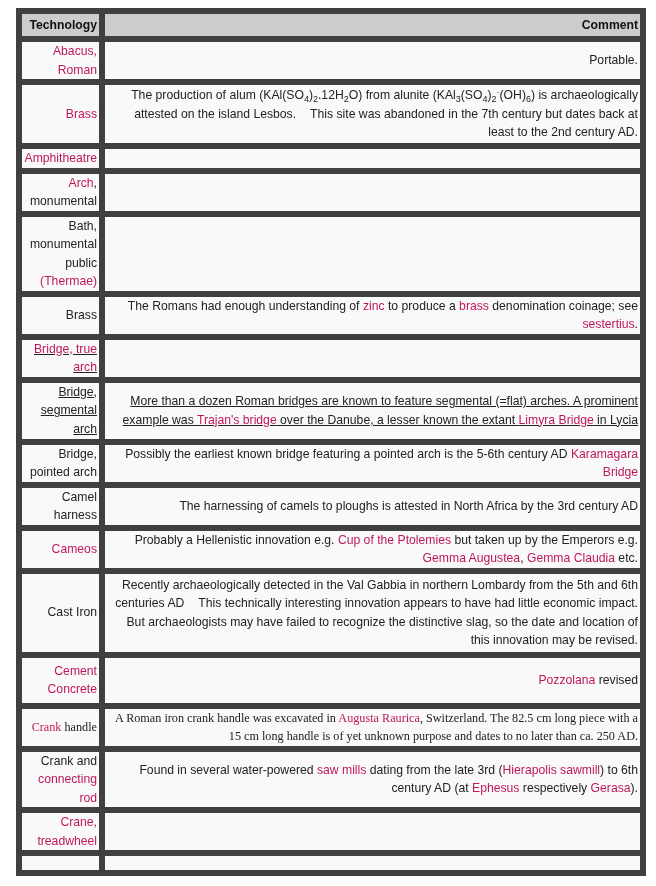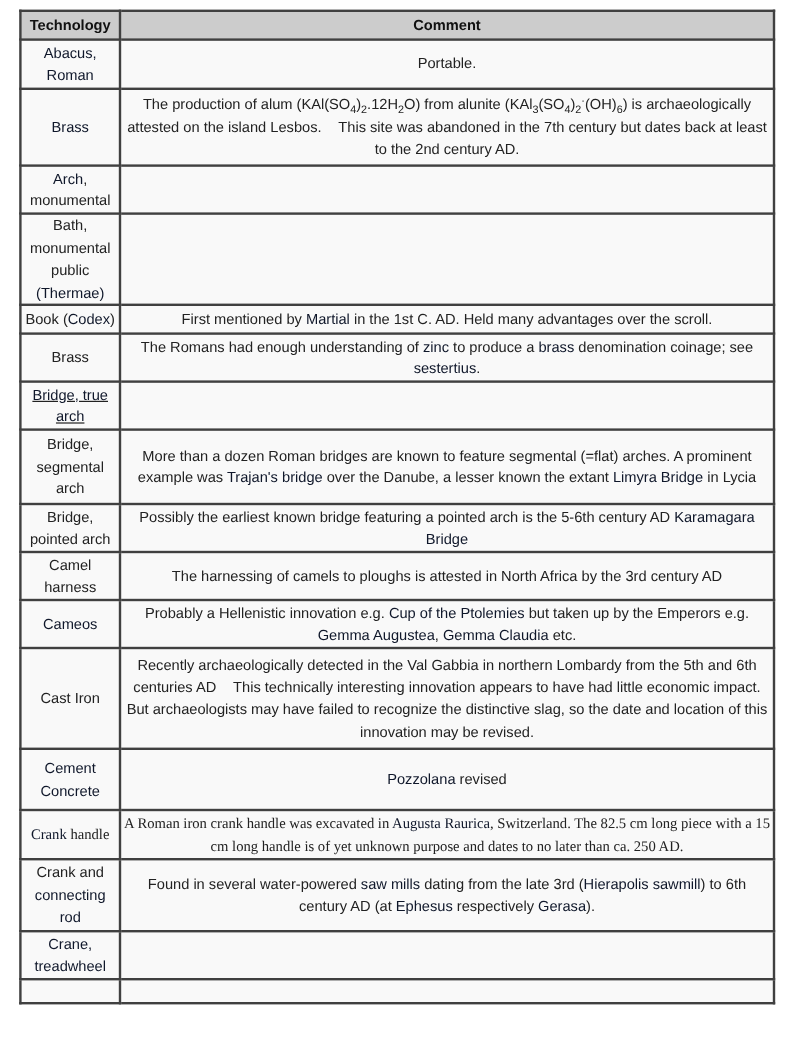--- a/index.html
+++ b/index.html
@@ -1,24 +1,24 @@
 <!DOCTYPE html>
 <html><head>
 <meta charset="utf-8">
 <style>
   html, body { margin: 0; padding: 0; background: #ffffff; }
   body { width: 656px; height: 886px; overflow: hidden; position: relative;
          font-family: "Liberation Sans", sans-serif; font-size: 12.2px; color: #222; }
   table.wt { position: absolute; left: 16px; top: 8px; width: 630px;
              border-collapse: collapse; background: #f9f9f9; table-layout: fixed; }
-  table.wt th, table.wt td { border: 2px solid #404040; padding: 0 2px; vertical-align: middle;
-             line-height: 18.5px; text-align: center; }
+  table.wt th, table.wt td { border: 6px solid #404040; padding: 0 2px; vertical-align: middle;
+             line-height: 18.5px; text-align: right; }
   table.wt th { background: #cccccc; font-weight: bold; height: 22px; color: #111; }
   col.c1 { width: 83px; }
-  .lnk { color: #0f172a; }
+  .lnk { color: #be185d; }
   sub { font-size: 9px; vertical-align: -3px; line-height: 0; }
   sup { font-size: 9px; vertical-align: 4px; line-height: 0; }
   .gap { display: inline-block; width: 14px; }
 </style>
 </head>
 <body>
 
 <table class="wt">
   <colgroup>
       <col class="c1">
@@ -32,41 +32,41 @@
   </thead>
   <tbody id="tbody">
       <tr style="height: 41px;">
         <td><a class="lnk">Abacus, Roman</a></td>
         <td><span>Portable.</span></td>
       </tr>
       <tr style="height: 64px;">
         <td><a class="lnk">Brass</a></td>
         <td><span>The production of alum (KAl(SO</span><sub>4</sub><span>)</span><sub>2</sub><span>.12H</span><sub>2</sub><span>O) from alunite (KAl</span><sub>3</sub><span>(SO</span><sub>4</sub><span>)</span><sub>2</sub><sup>·</sup><span>(OH)</span><sub>6</sub><span>) is archaeologically attested on the island Lesbos.</span><span class="gap"></span><span>This site was abandoned in the 7th century but dates back at least to the 2nd century AD.</span></td>
       </tr>
+      <tr style="height: 24px;">
+        <td><a class="lnk">Amphitheatre</a></td>
+        <td></td>
+      </tr>
       <tr style="height: 40px; padding-left: 40px;">
         <td><a class="lnk">Arch</a><span>, monumental</span></td>
         <td></td>
       </tr>
       <tr style="height: 76px;">
         <td><span>Bath, monumental public </span><a class="lnk">(Thermae)</a></td>
         <td></td>
-      </tr>
-      <tr style="height: 24px;">
-        <td><span>Book (</span><a class="lnk">Codex</a><span>)</span></td>
-        <td><span>First mentioned by </span><a class="lnk">Martial</a><span> in the 1st C. AD. Held many advantages over the scroll.</span></td>
       </tr>
       <tr style="height: 40px;">
         <td><span>Brass</span></td>
         <td><span>The Romans had enough understanding of </span><a class="lnk">zinc</a><span> to produce a </span><a class="lnk">brass</a><span> denomination coinage; see </span><a class="lnk">sestertius</a><span>.</span></td>
       </tr>
       <tr style="height: 40px; text-decoration: underline;">
         <td><a class="lnk">Bridge, true arch</a></td>
         <td></td>
       </tr>
-      <tr style="height: 62px;">
+      <tr style="height: 62px; text-decoration: underline;">
         <td><span>Bridge, segmental arch</span></td>
         <td><span>More than a dozen Roman bridges are known to feature segmental (=flat) arches. A prominent example was </span><a class="lnk">Trajan's bridge</a><span> over the Danube, a lesser known the extant </span><a class="lnk">Limyra Bridge</a><span> in Lycia</span></td>
       </tr>
       <tr style="height: 40px;">
         <td><span>Bridge, pointed arch</span></td>
         <td><span>Possibly the earliest known bridge featuring a pointed arch is the 5-6th century AD </span><a class="lnk">Karamagara Bridge</a></td>
       </tr>
       <tr style="height: 40px;">
         <td><span>Camel harness</span></td>
         <td><span>The harnessing of camels to ploughs is attested in North Africa by the 3rd century AD</span></td>

